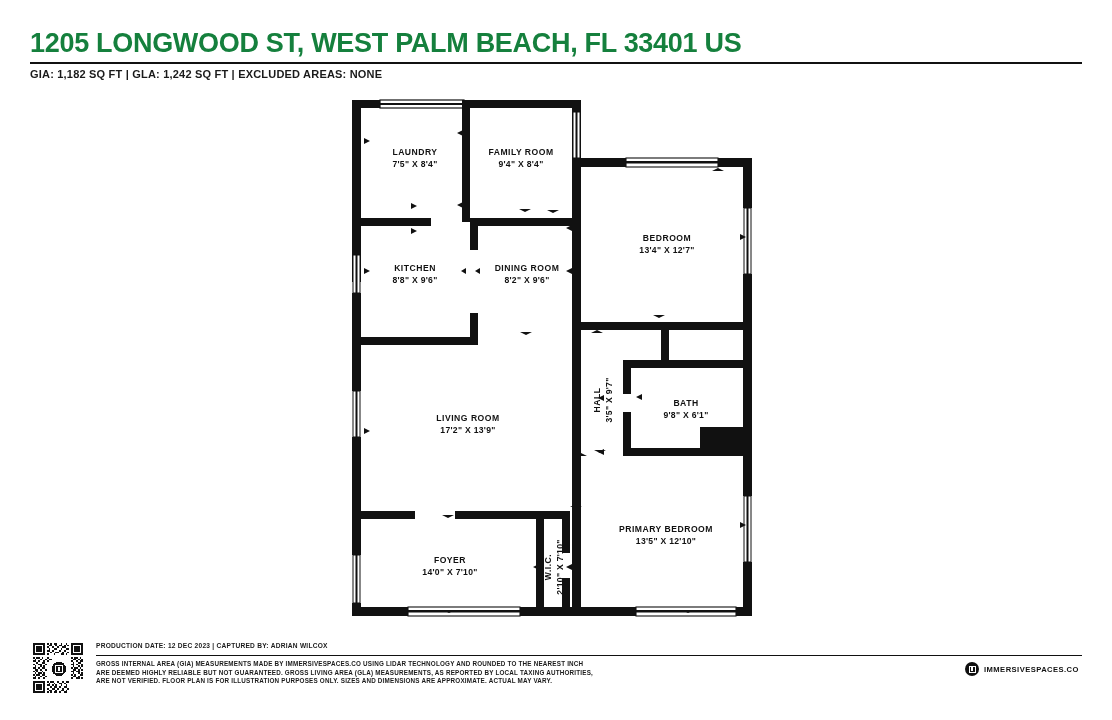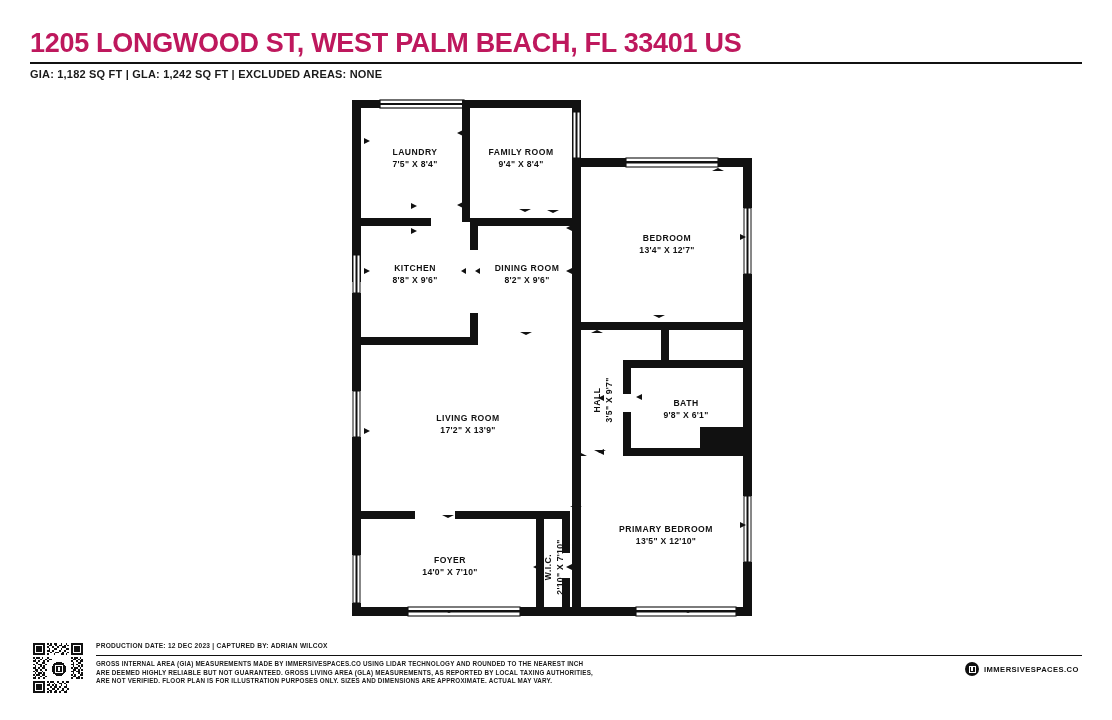--- a/index.html
+++ b/index.html
@@ -10,21 +10,21 @@
     color:#111111;
     overflow:hidden;
     position:relative;
   }
   .page{position:absolute;inset:0;}
 
   
   .header{position:absolute;left:30px;top:28px;width:1052px;}
   .title{
     font-size:27px;font-weight:bold;letter-spacing:-0.3px;
-    line-height:30px;color:#be185d;white-space:nowrap;
+    line-height:30px;color:#15803d;white-space:nowrap;
   }
   .title-rule{
     margin-top:4px;border-top:2px solid #111;width:1052px;height:0;
   }
   .subtitle{
     margin-top:4px;font-size:11px;font-weight:bold;letter-spacing:0.2px;
     color:#1a1a1a;
   }
 
   

